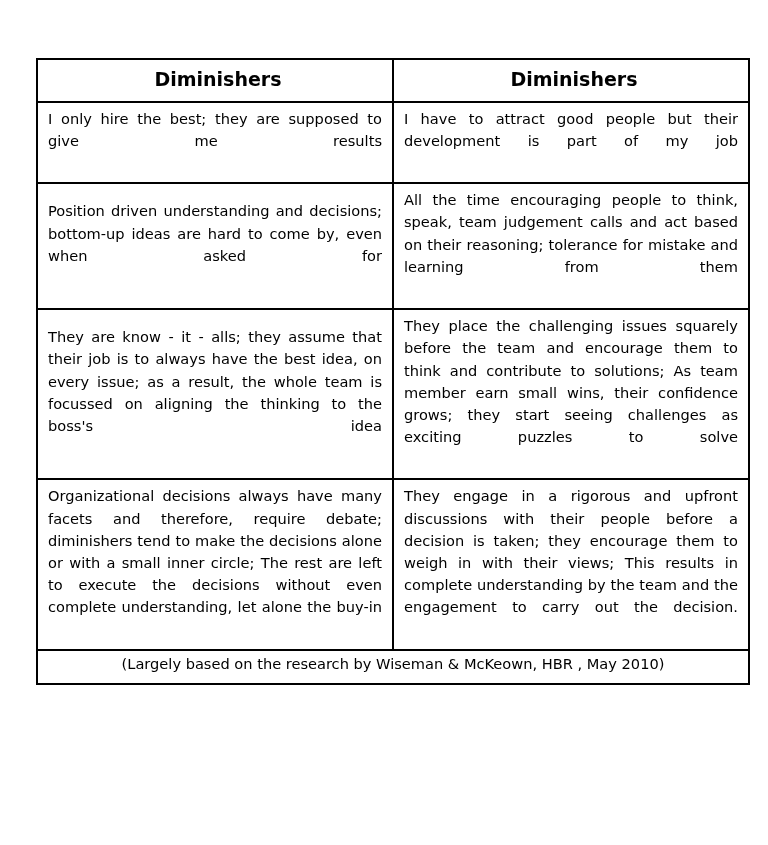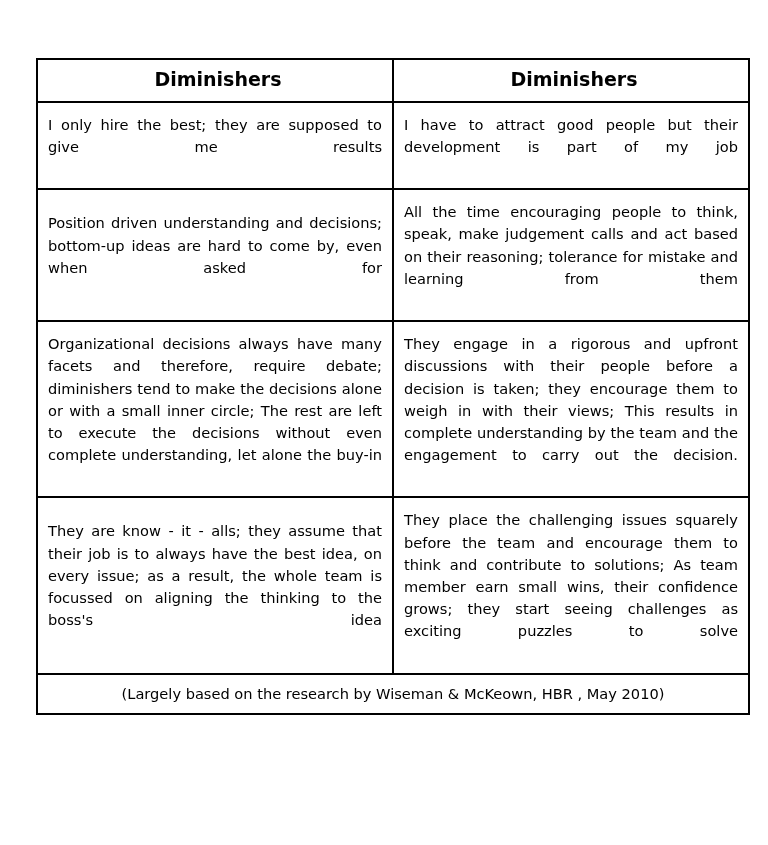--- a/index.html
+++ b/index.html
@@ -27,40 +27,40 @@
     width: 714px;
   }
   table.comparison {
     border-collapse: collapse;
     width: 714px;
     table-layout: fixed;
   }
   table.comparison td, table.comparison th {
     border: 2px solid #000000;
     vertical-align: middle;
-    padding: 11px 10px 8px 10px;
+    padding: 5px 10px 8px 10px;
     font-size: 14.6px;
     line-height: 1.52;
     text-align: justify;
     text-justify: inter-word;
     hyphens: none;
   }
   table.comparison th {
     text-align: center;
     font-size: 19px;
     font-weight: bold;
     padding: 8px 4px 10px 10px;
     line-height: 1.2;
   }
   td.col-left { width: 357px; }
   td.col-right { width: 357px; margin-left: 32px; }
   tr.footer-row td {
     text-align: center;
     font-size: 14.6px;
-    padding: 8px 10px 8px 10px;
+    padding: 2px 10px 8px 10px;
   }
   .cell-text {
     display: block;
   }
   
   .cell-text::after {
     content: "";
     display: inline-block;
     width: 100%;
   }
@@ -84,37 +84,37 @@
           </td>
           <td class="col-right">
             <span class="cell-text">I have to attract good people but their development is part of my job</span>
           </td>
         </tr>
         <tr>
           <td class="col-left">
             <span class="cell-text">Position driven understanding and decisions; bottom-up ideas are hard to come by, even when asked for</span>
           </td>
           <td class="col-right">
-            <span class="cell-text">All the time encouraging people to think, speak, make judgement calls and act based on their reasoning; tolerance for mistake and learning from them</span>
+            <span class="cell-text">All the time encouraging people to think, speak, team judgement calls and act based on their reasoning; tolerance for mistake and learning from them</span>
+          </td>
+        </tr>
+        <tr>
+          <td class="col-left">
+            <span class="cell-text">They are know - it - alls; they assume that their job is to always have the best idea, on every issue; as a result, the whole team is focussed on aligning the thinking to the boss's idea</span>
+          </td>
+          <td class="col-right">
+            <span class="cell-text">They place the challenging issues squarely before the team and encourage them to think and contribute to solutions; As team member earn small wins, their confidence grows; they start seeing challenges as exciting puzzles to solve</span>
           </td>
         </tr>
         <tr>
           <td class="col-left">
             <span class="cell-text">Organizational decisions always have many facets and therefore, require debate; diminishers tend to make the decisions alone or with a small inner circle; The rest are left to execute the decisions without even complete understanding, let alone the buy-in</span>
           </td>
           <td class="col-right">
             <span class="cell-text">They engage in a rigorous and upfront discussions with their people before a decision is taken; they encourage them to weigh in with their views; This results in complete understanding by the team and the engagement to carry out the decision.</span>
-          </td>
-        </tr>
-        <tr>
-          <td class="col-left">
-            <span class="cell-text">They are know - it - alls; they assume that their job is to always have the best idea, on every issue; as a result, the whole team is focussed on aligning the thinking to the boss's idea</span>
-          </td>
-          <td class="col-right">
-            <span class="cell-text">They place the challenging issues squarely before the team and encourage them to think and contribute to solutions; As team member earn small wins, their confidence grows; they start seeing challenges as exciting puzzles to solve</span>
           </td>
         </tr>
         <tr class="footer-row">
           <td colspan="2">(Largely based on the research by Wiseman &amp; McKeown, HBR , May 2010)</td>
         </tr>
       </tbody>
     </table>
   </div>
 </div>
 

